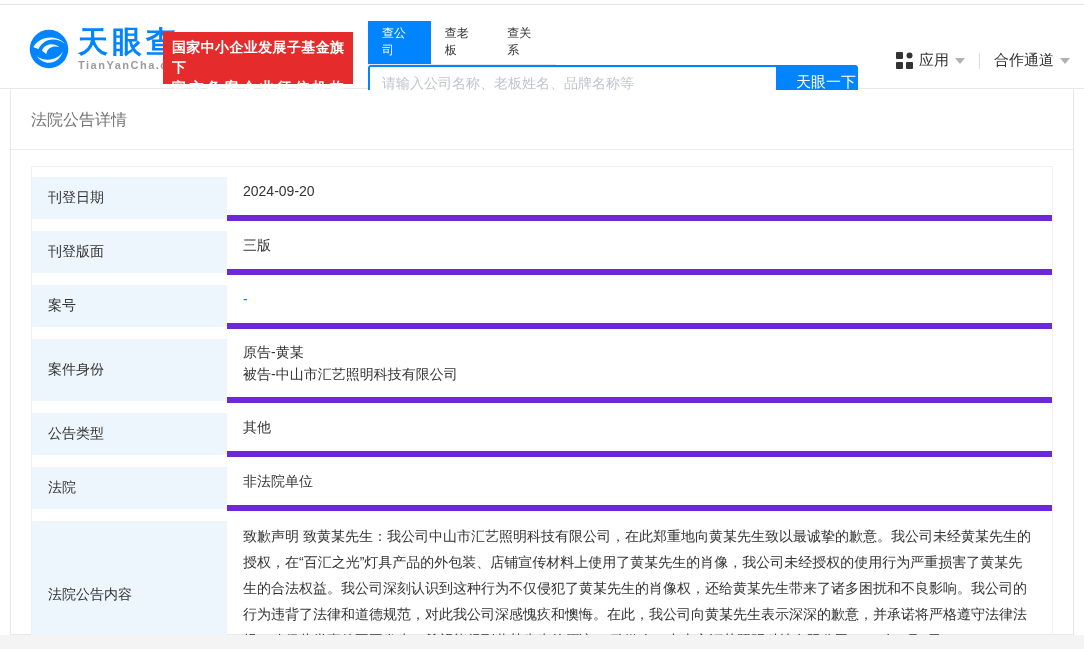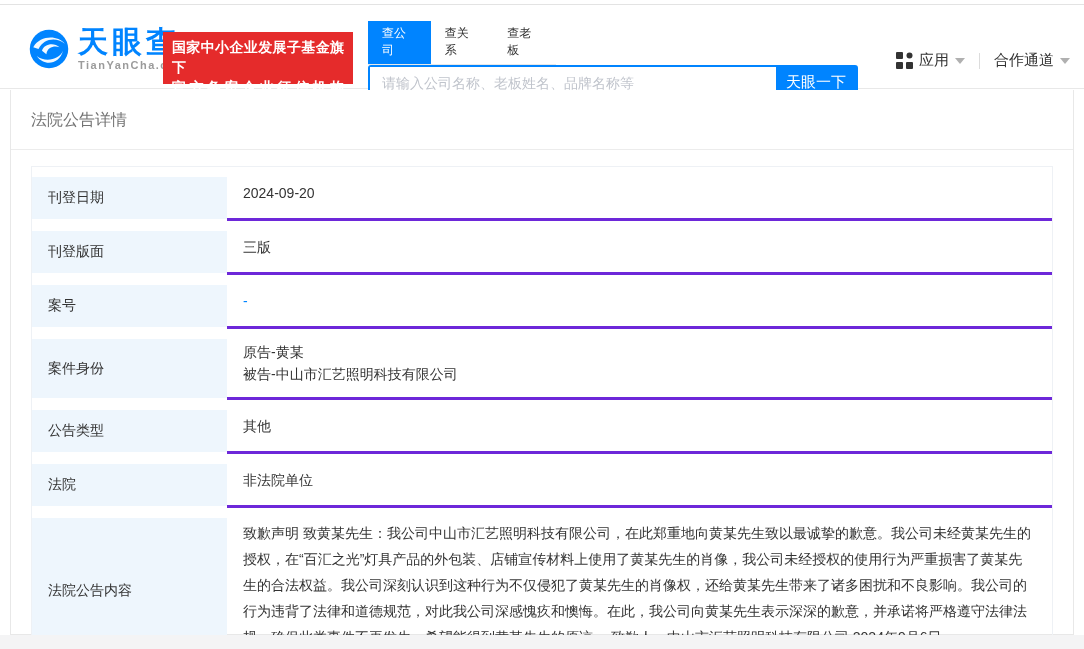--- a/index.html
+++ b/index.html
@@ -22,40 +22,40 @@
 
   .search-wrap { position:absolute; left:368px; top:16px; width:490px; }
   .tabs { display:flex; width:188px; border-bottom:1px solid #e8e8e8; }
   .tab { font-size:12px; padding:4px 14px 5px; cursor:pointer; color:#333; }
   .tab.active { background:#0084ff; color:#fff; }
   .searchbar { display:flex; height:35px; border:2px solid #0084ff; border-radius:3px; background:#ec4899; }
   .searchbar input { flex:1; border:none; outline:none; padding:0 12px; font-size:14px; color:#333;
     font-family:"Liberation Sans","DejaVu Sans",sans-serif; }
   .searchbar input::placeholder { color:#c0c4cc; }
   .search-btn { width:80px; background:#0084ff; color:#fff; border:none; font-size:15px; cursor:pointer;
-    font-family:"Liberation Sans","DejaVu Sans",sans-serif; }
+    font-family:"Liberation Sans","DejaVu Sans",sans-serif;text-align:right; }
 
   .header-nav { position:absolute; right:14px; top:46px; display:flex; align-items:center; font-size:15px; color:#333; }
   .nav-item { display:flex; align-items:center; cursor:pointer;text-align:right; }
   .grid-icon { width:17px; height:17px; margin-right:6px; }
   .caret { width:0; height:0; border-left:5px solid transparent; border-right:5px solid transparent;
     border-top:6px solid #b0b0b0; margin-left:6px; }
   .nav-divider { width:1px; height:16px; background:#dcdcdc; margin:0 14px; }
 
   
   .card { position:absolute; left:10px; right:10px; top:90px; bottom:14px;
     background:#fff; border:1px solid #e8e8e8; border-top:none; }
   .card-title { font-size:16px; color:#737373; padding:20px 20px 18px; }
   .card-divider { border-bottom:1px solid #ececec; }
 
   .detail-table { margin:16px 20px 0; border:1px solid #eef1f5; border-bottom:none; }
   .d-row { display:flex; }
   .d-label { width:195px; flex:0 0 195px; background:#eef6fd; padding:12px 16px;
     font-size:14px; color:#333; border-bottom:2px solid #fff; display:flex; align-items:center;margin-top:10px; }
-  .d-value { flex:1; padding:12px 16px; font-size:14px; color:#333; border-bottom:3px solid #6d28d9;
+  .d-value { flex:1; padding:12px 16px; font-size:14px; color:#333; border-bottom:6px solid #6d28d9;
     display:flex; flex-direction:column; justify-content:center; line-height:22px; }
   .d-value.link { color:#0084ff; }
   .d-value.content { line-height:26px; display:block; }
 
   .bottom-strip { position:absolute; left:0; right:0; bottom:0; height:14px; background:#f4f4f5; }
 </style>
 </head>
 <body>
 
 <div class="top-hairline"></div>
@@ -76,22 +76,22 @@
   </div>
 
   <div class="badge">
     <div class="b-line">国家中小企业发展子基金旗下</div>
     <div class="b-line">官方备案企业征信机构</div>
   </div>
 
   <div class="search-wrap">
     <div class="tabs">
       <div class="tab active">查公司</div>
+      <div class="tab">查老板</div>
       <div class="tab">查关系</div>
-      <div class="tab">查老板</div>
     </div>
     <div class="searchbar">
       <input type="text" placeholder="请输入公司名称、老板姓名、品牌名称等" style="">
       <button class="search-btn">天眼一下</button>
     </div>
   </div>
 
   <div class="header-nav">
     <div class="nav-item">
       <svg class="grid-icon" viewBox="0 0 17 17">

